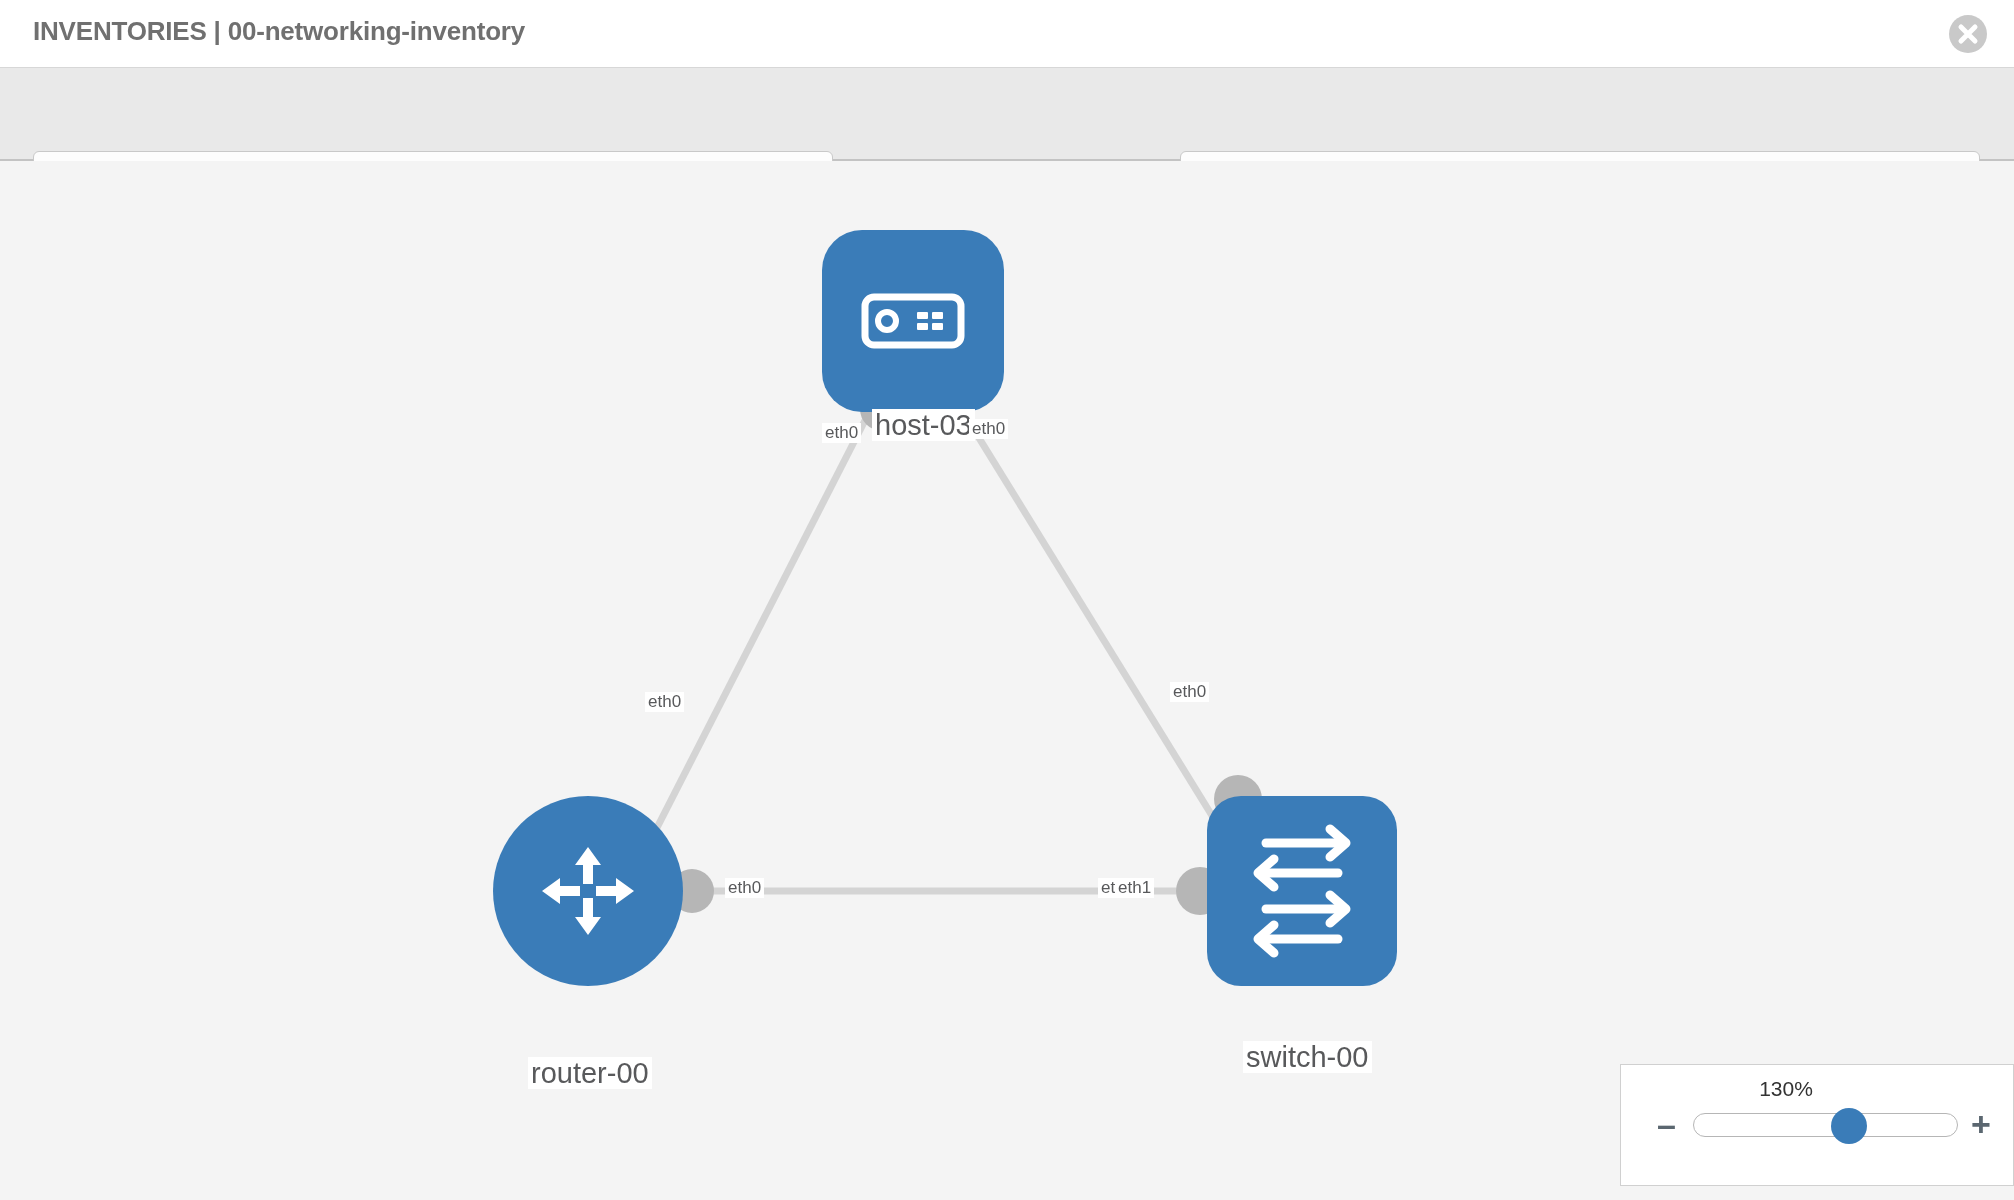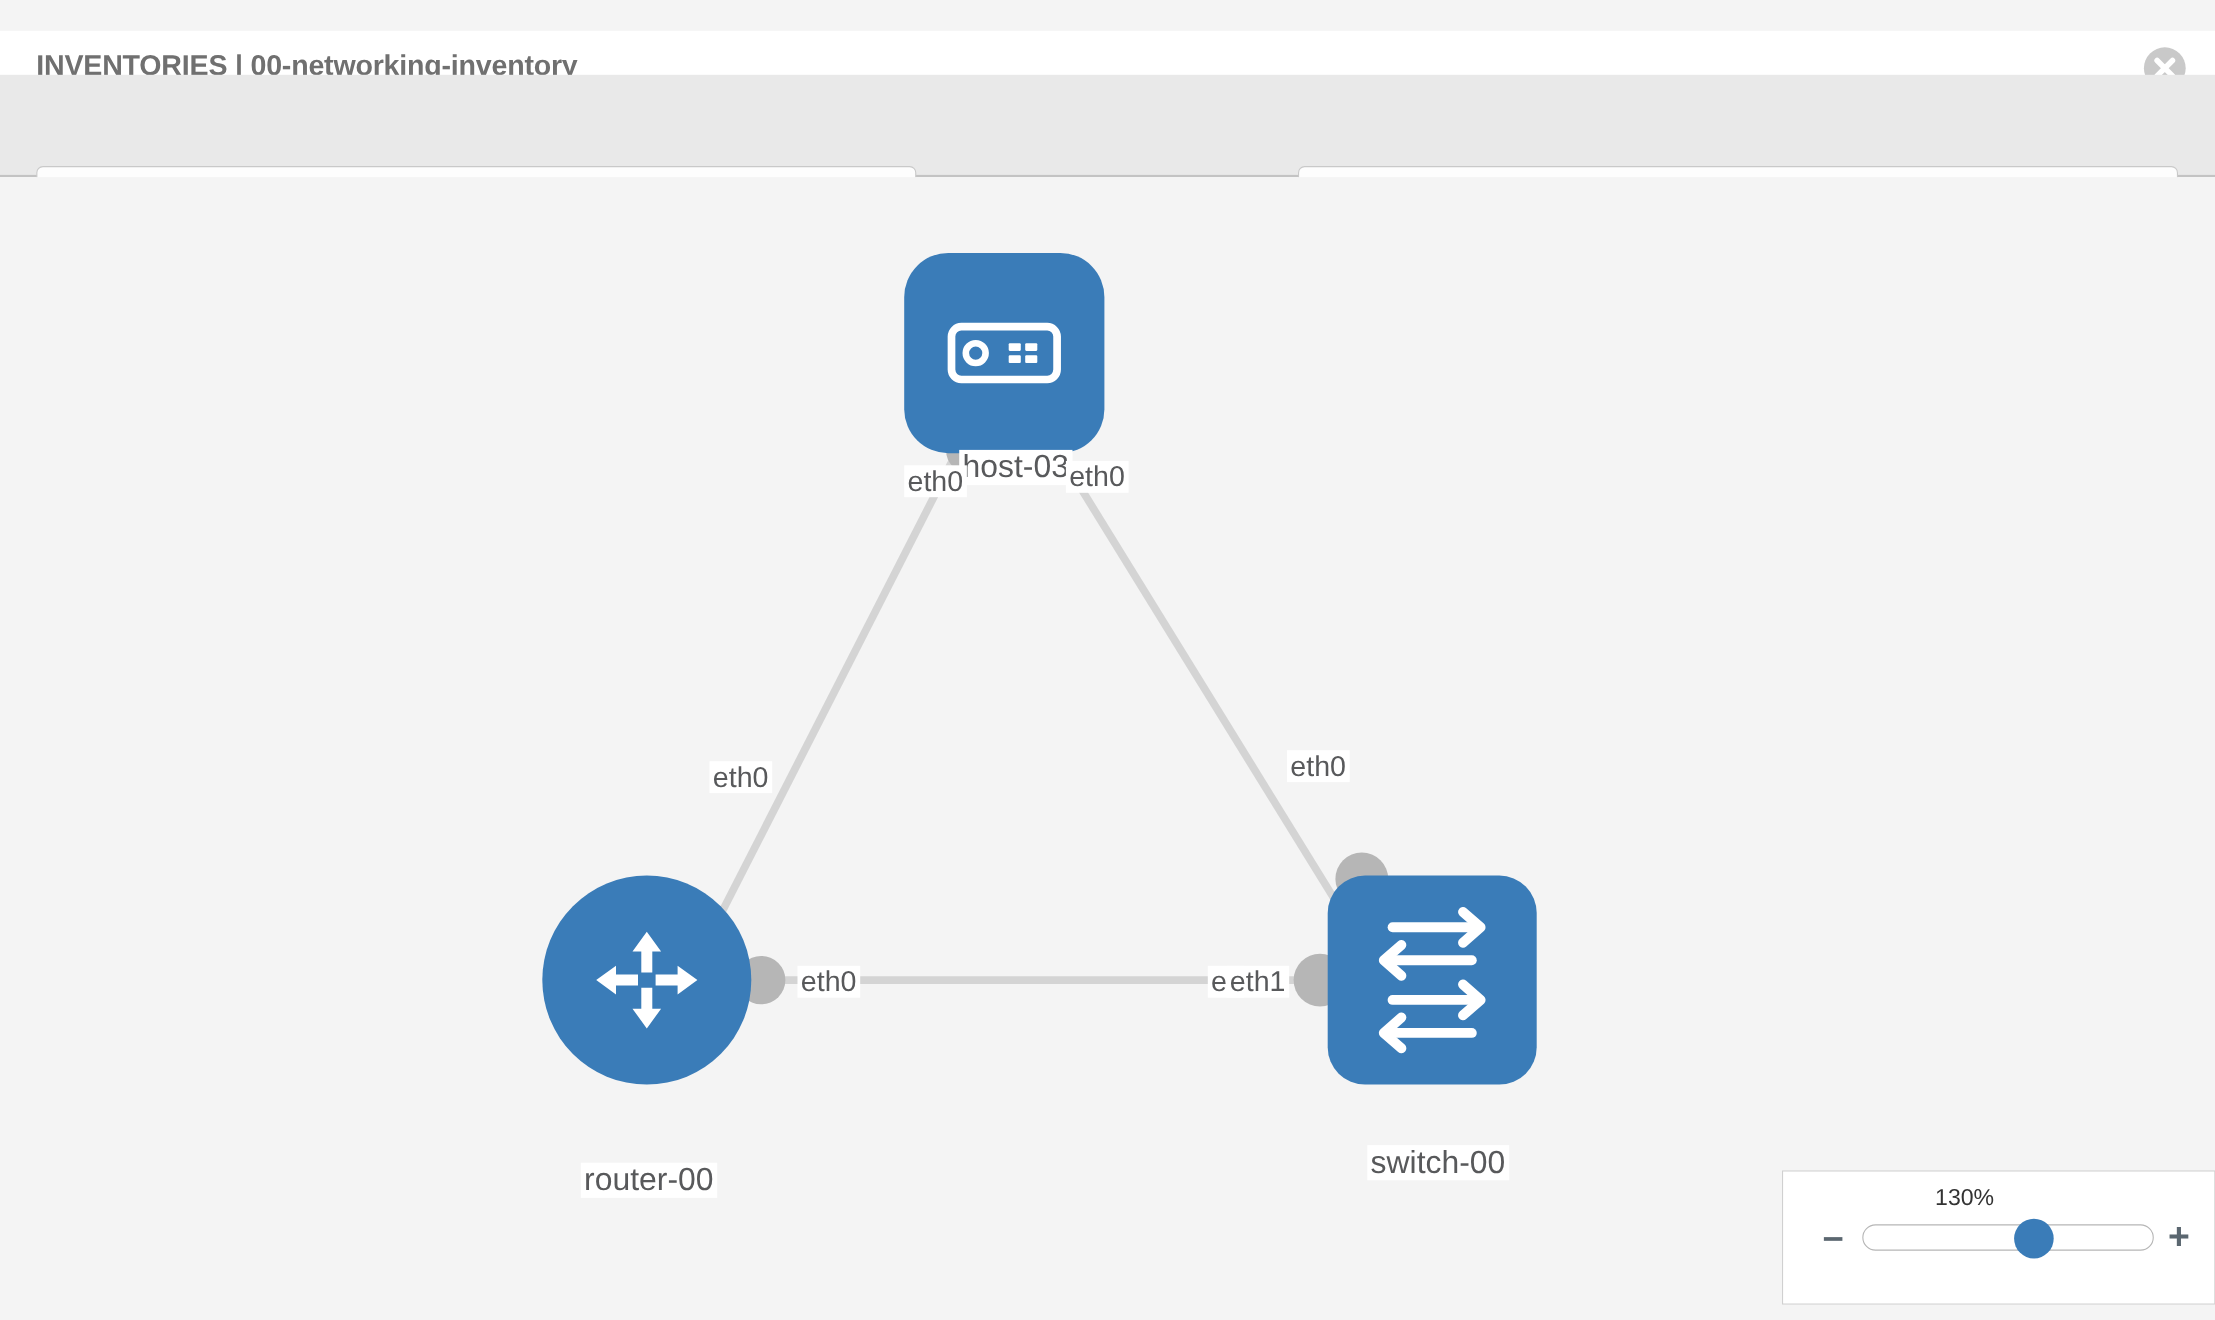--- a/index.html
+++ b/index.html
@@ -11,21 +11,20 @@
     overflow: hidden;
   }
   #app { position: relative; width: 2014px; height: 1200px; background: #f4f4f4; }
 
   
   .header {
     position: absolute; top: 0; left: 0;
     width: 2014px; height: 68px;
     background: #ffffff;
     border-bottom: 1px solid #d7d7d7;
-    margin-top: 28px;
   }
   .header-title {
     position: absolute; left: 33px; top: 16px;
     font-size: 26px; font-weight: 700;
     font-stretch: condensed;
     letter-spacing: -0.2px;
     color: #707070;
     white-space: nowrap;
   }
   .close-btn {
@@ -83,21 +82,21 @@
 
   
   .node-label {
     position: absolute;
     background: #ffffff;
     color: #58595b;
     white-space: nowrap;
     line-height: 1.05;
   }
   .name-label { font-size: 29px; padding: 1px 3px; }
-  .if-label   { font-size: 26px; padding: 1px 3px; }
+  .if-label   { font-size: 17px; padding: 1px 3px; }
 
   
   .zoom-panel {
     position: absolute;
     left: 1620px; top: 1064px;
     width: 394px; height: 122px;
     background: #ffffff;
     border: 1px solid #d0d0d0;
   }
   .zoom-value {

